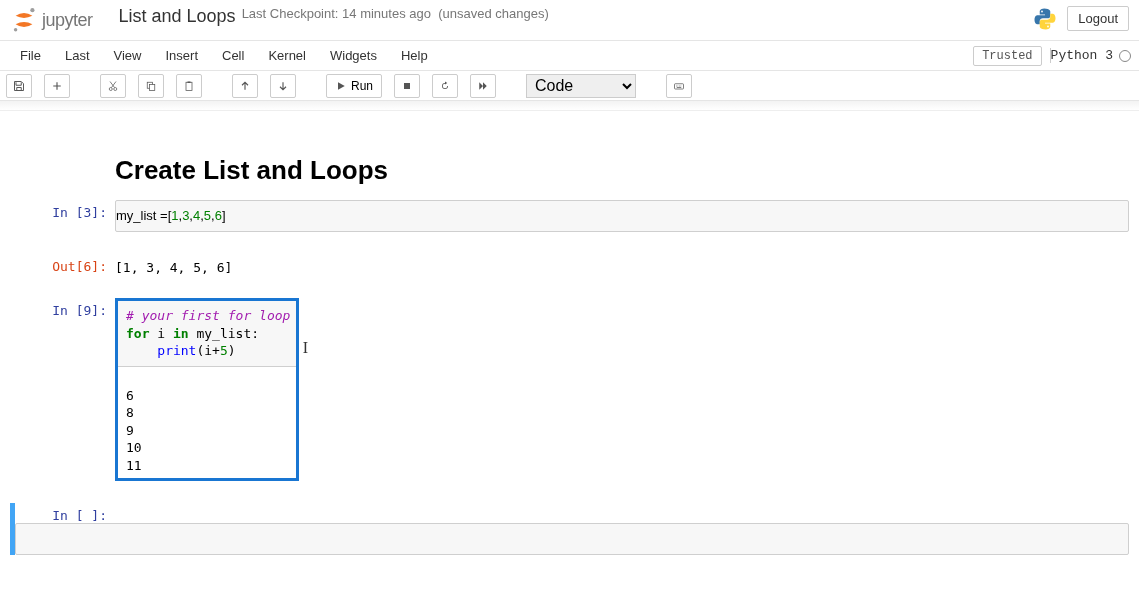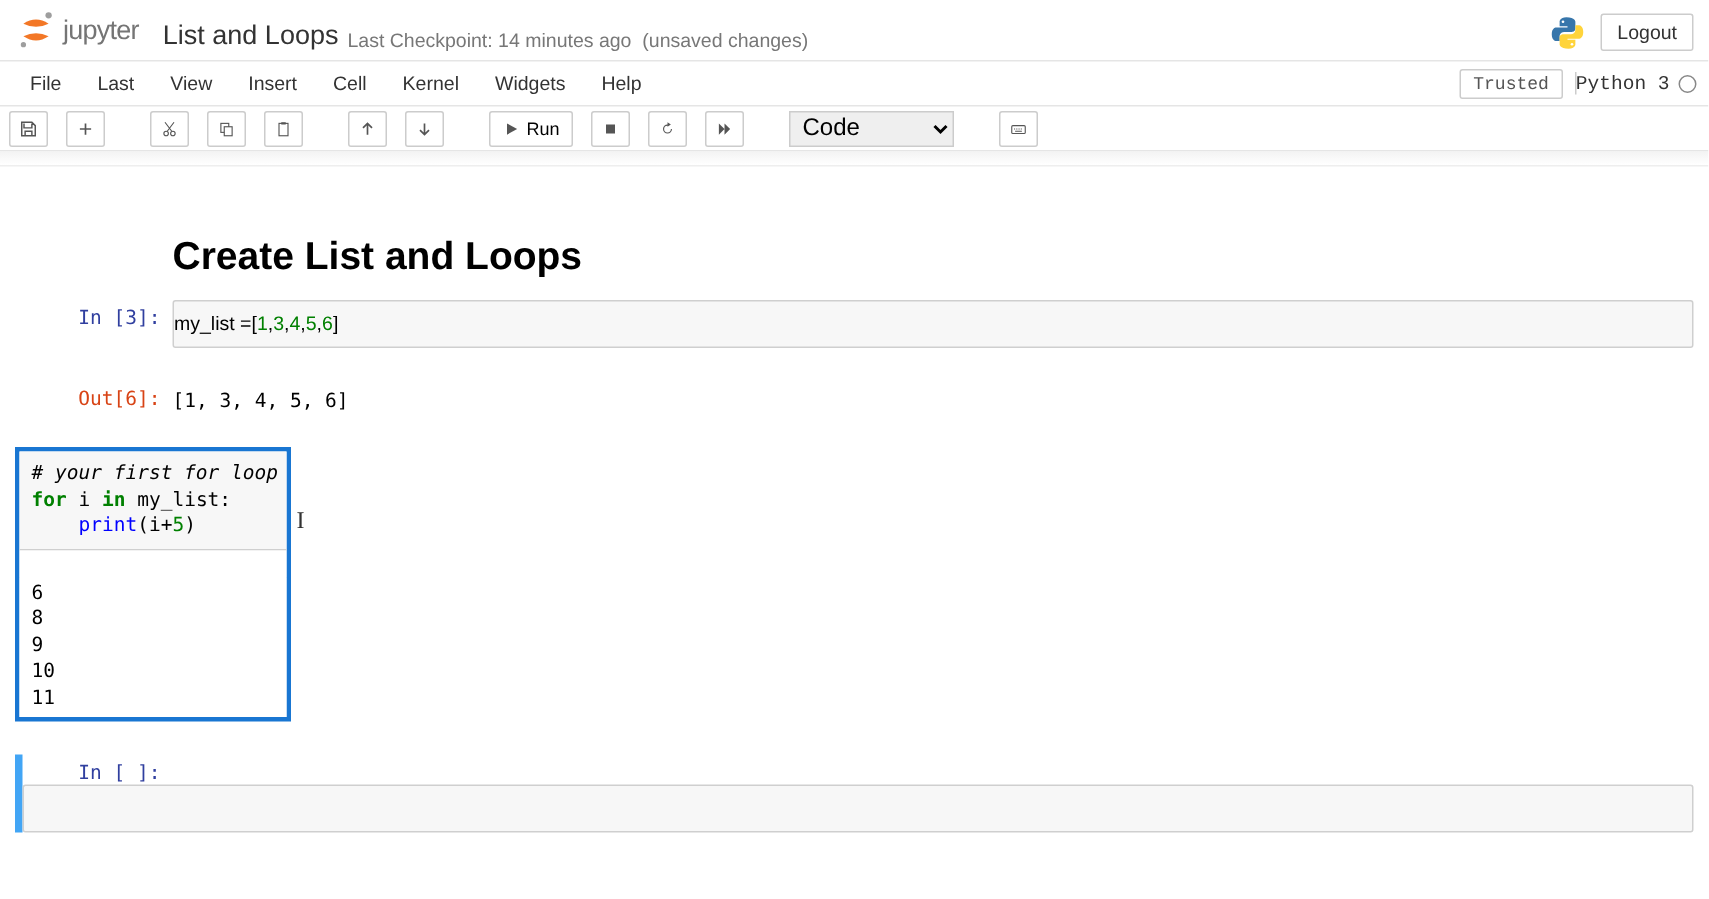--- a/index.html
+++ b/index.html
@@ -1,21 +1,21 @@
 <!DOCTYPE html>
 <html><head>
 <meta charset="utf-8">
 <style>
 * { box-sizing: border-box; margin: 0; padding: 0; }
 body { font-family: "Helvetica Neue", Helvetica, Arial, sans-serif; font-size: 13px; color: #000; background: #fff; width: 1139px; }
-.header { display: flex; align-items: flex-end; padding: 6px 10px; border-bottom: 1px solid #e5e5e5; }
+.header { display: flex; align-items: flex-start; padding: 6px 10px; border-bottom: 1px solid #e5e5e5; }
 .logo { display: flex; align-items: center; margin-right: 10px; }
 .logo-svg { width: 28px; height: 28px; }
 .logo-text { font-size: 18px; color: #757575; margin-left: 4px; letter-spacing: -0.5px; }
-.nb-title { font-size: 18px; color: #333; margin-left: 6px; }
+.nb-title { font-size: 18px; color: #333; margin-left: 16px; }
 .checkpoint { font-size: 13px; color: #777; margin-left: 6px; }
 .header-right { margin-left: auto; display: flex; align-items: center; gap: 10px; }
 .py-logo { width: 24px; height: 24px; }
 .logout-btn { border: 1px solid #ccc; background: #fff; padding: 4px 10px; border-radius: 2px; font-size: 13px; color: #333; }
 .menubar { display: flex; align-items: center; padding: 0 8px; border-bottom: 1px solid #e5e5e5; height: 30px; }
 .menu-item { padding: 6px 12px; font-size: 13px; color: #333; cursor: pointer; }
 .menu-right { margin-left: auto; display: flex; align-items: center; gap: 8px; font-family: Liberation Mono, monospace; }
 .trusted { border: 1px solid #ccc; padding: 2px 8px; font-size: 12px; color: #555; border-radius: 2px; }
 .kernel-ind { display: flex; align-items: center; font-size: 13px; color: #333; border-left: 1px solid #ccc; }
 .kernel-circle { width: 12px; height: 12px; border: 1px solid #888; border-radius: 50%; margin-left: 6px; }
@@ -31,21 +31,21 @@
 .prompt { width: 105px; text-align: right; padding: 5px 8px 0 0; font-family: monospace; font-size: 13px; flex-shrink: 0; }
 .prompt.in { color: #303F9F; }
 .prompt.out { color: #D84315; }
 .cell-body { flex: 1; }
 .md-body h1 { font-size: 26px; font-weight: bold; margin: 20px 0 10px 0; }
 .code-input { background: #f7f7f7; border: 1px solid #cfcfcf; border-radius: 2px; padding: 6px 0; font-family: Liberation Sans, sans-serif; font-size: 13px; line-height: 1.35; white-space: pre; }
 .code-output { padding: 5px 0 0 0; font-family: monospace; font-size: 13px; white-space: pre; line-height: 1.35; }
 .selected-bar { border-left: 5px solid #42A5F5; flex-direction: column; }
 .selected-bar .prompt { width: 100px; }
 .c-kw { color: #008000; font-weight: bold; }
-.c-cm { color: #000000; font-style: italic; text-align: center; }
+.c-cm { color: #a21caf; font-style: italic; text-align: center; }
 .c-num { color: #008000; }
 .c-fn { color: #0000FF; }
 .highlight-box { border: 3px solid #1976D2; display: inline-block; padding: 0; }
 .hl-inner { width: 178px; }
 .hl-code { background: #f7f7f7; border-bottom: 1px solid #cfcfcf; padding: 6px 8px; font-family: monospace; font-size: 13px; line-height: 1.35; white-space: pre; }
 .hl-gap { height: 18px; background: #fff; }
 .hl-out { padding: 2px 8px 4px 8px; font-family: monospace; font-size: 13px; white-space: pre; line-height: 1.35; background: #fff; }
 .cursor-i { position: relative; }
 .cursor-i::after { content: "I"; position: absolute; right: -12px; top: 38px; font-family: serif; font-size: 16px; color: #333; }
 .row-container { position: relative; }
@@ -194,20 +194,21 @@
   <div class="cell-wrap">
     <div class="prompt out">Out[6]:</div>
     <div class="cell-body">
         <div class="code-output">[1, 3, 4, 5, 6]</div>
       </div>
   </div>
 
   <div style="height:14px"></div>
 
   <div class="cell-wrap row-container">
+    <div class="prompt in">In [9]:</div>
     <div class="cell-body">
       <div class="highlight-box cursor-i">
         <div class="hl-inner">
           <div class="hl-code"><span class="c-cm"># your first for loop</span>
 <span class="c-kw">for</span><span> i </span><span class="c-kw">in</span><span> my_list:</span>
 <span>    </span><span class="c-fn">print</span><span>(i+</span><span class="c-num">5</span><span>)</span></div>
           <div class="hl-gap"></div>
           <div class="hl-out">6
 8
 9

